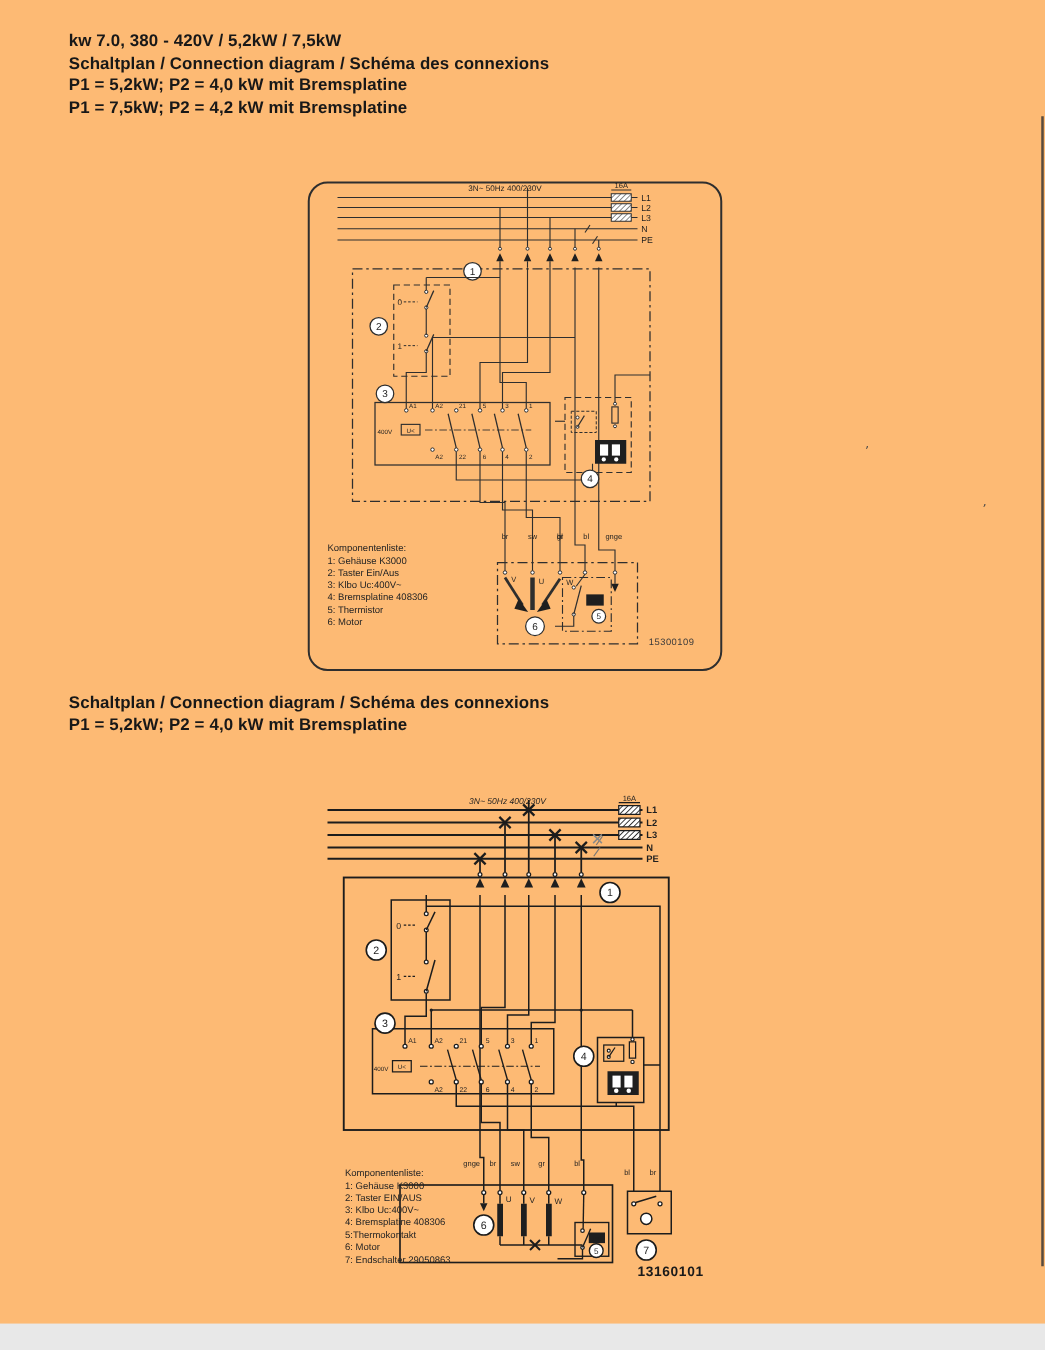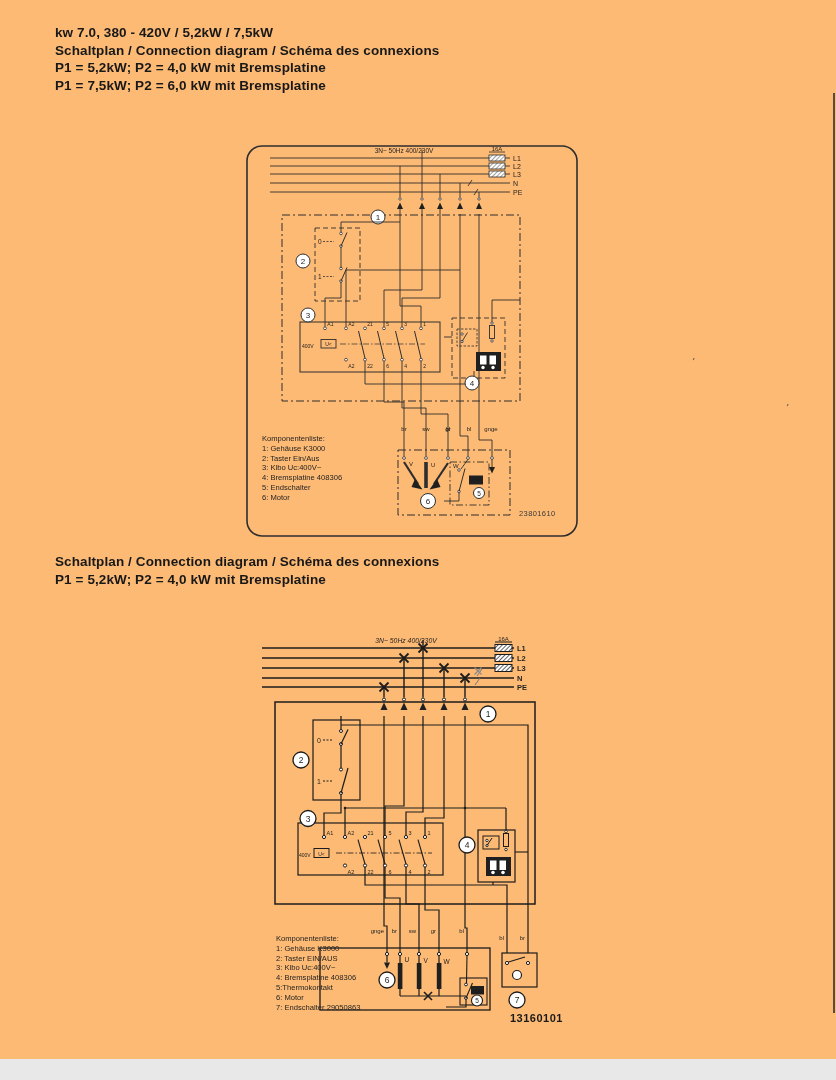--- a/index.html
+++ b/index.html
@@ -28,21 +28,21 @@
 </style>
 </head>
 <body>
 
 <div class="page">
 
   <div class="heading h1pos">
     <div>kw 7.0, 380 - 420V / 5,2kW / 7,5kW</div>
     <div>Schaltplan / Connection diagram / Schéma des connexions</div>
     <div>P1 = 5,2kW; P2 = 4,0 kW mit Bremsplatine</div>
-    <div>P1 = 7,5kW; P2 = 6,0 kW mit Bremsplatine</div>
+    <div>P1 = 7,5kW; P2 = 4,2 kW mit Bremsplatine</div>
   </div>
 
   <svg class="diag d1pos" viewBox="0 0 336 400">
     <defs>
       <pattern id="h1" width="3" height="3" patternUnits="userSpaceOnUse" patternTransform="rotate(45)">
         <rect width="3" height="3" fill="#ffffff"></rect>
         <line x1="0" y1="0" x2="0" y2="3" stroke="#555" stroke-width="1.1"></line>
       </pattern>
     </defs>
 
@@ -248,24 +248,24 @@
       </g>
     </g>
   </svg>
 
   <div class="complist cl1pos">
     <div>Komponentenliste:</div>
     <div>1: Gehäuse K3000</div>
     <div>2: Taster Ein/Aus</div>
     <div>3: Klbo Uc:400V~</div>
     <div>4: Bremsplatine 408306</div>
-    <div>5: Endschalter</div>
+    <div>5: Thermistor</div>
     <div>6: Motor</div>
   </div>
-  <span class="docnum dn1pos">23801610</span>
+  <span class="docnum dn1pos">15300109</span>
 
   <div class="heading h2pos">
     <div>Schaltplan / Connection diagram / Schéma des connexions</div>
     <div>P1 = 5,2kW; P2 = 4,0 kW mit Bremsplatine</div>
   </div>
 
   <svg class="diag d2pos" viewBox="0 0 314 392">
     <defs>
       <pattern id="h2" width="3" height="3" patternUnits="userSpaceOnUse" patternTransform="rotate(45)">
         <rect width="3" height="3" fill="#ffffff"></rect>

